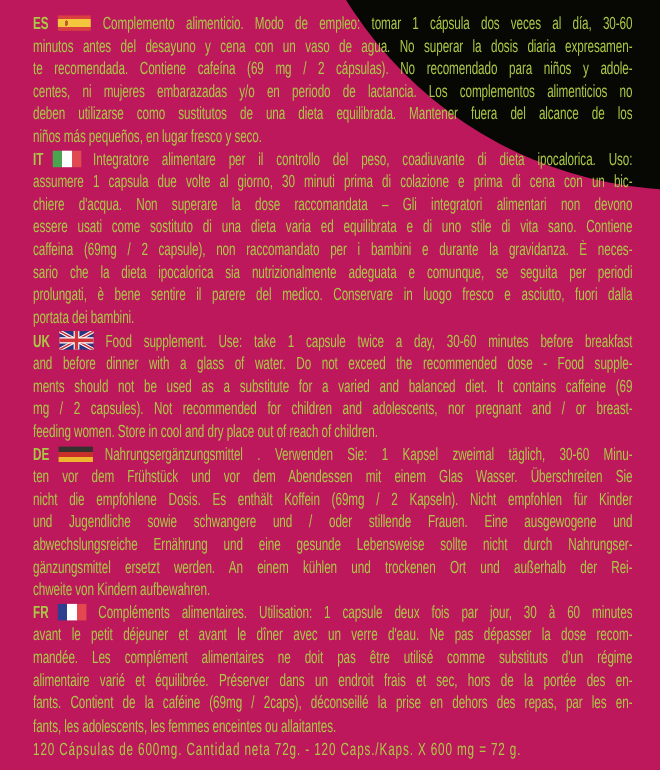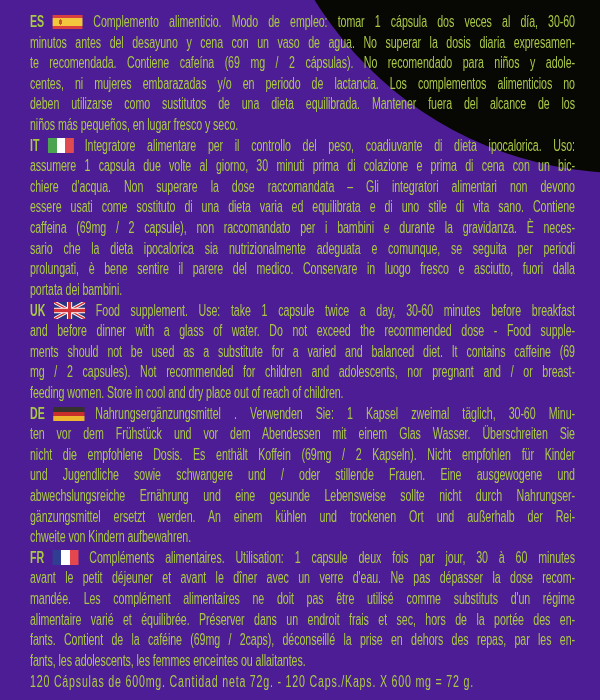--- a/index.html
+++ b/index.html
@@ -1,18 +1,18 @@
 <!DOCTYPE html>
 <html><head>
 <meta charset="utf-8">
 <style>
   html,body{margin:0;padding:0;background:#fff;}
   #page{
     position:relative;width:600px;height:700px;overflow:hidden;
-    background:#4c1d95;font-family:"Liberation Sans",sans-serif;
+    background:#be185d;font-family:"Liberation Sans",sans-serif;
   }
   .blob{
     position:absolute;left:260px;top:-557px;width:730px;height:730px;
     border-radius:50%;background:#070704;z-index:1;
   }
   #label-text{
     position:absolute;left:30px;top:12px;width:820px;
     transform:scaleX(0.6646);transform-origin:0 0;
     z-index:2;color:#aac846;
   }

